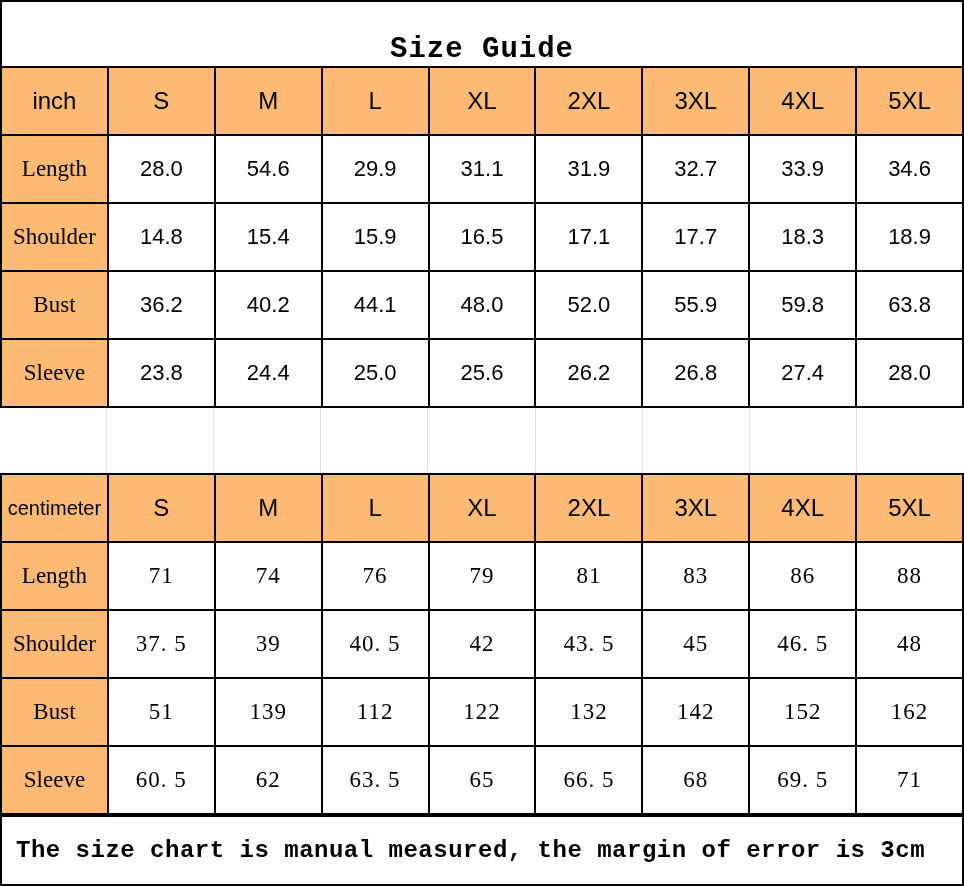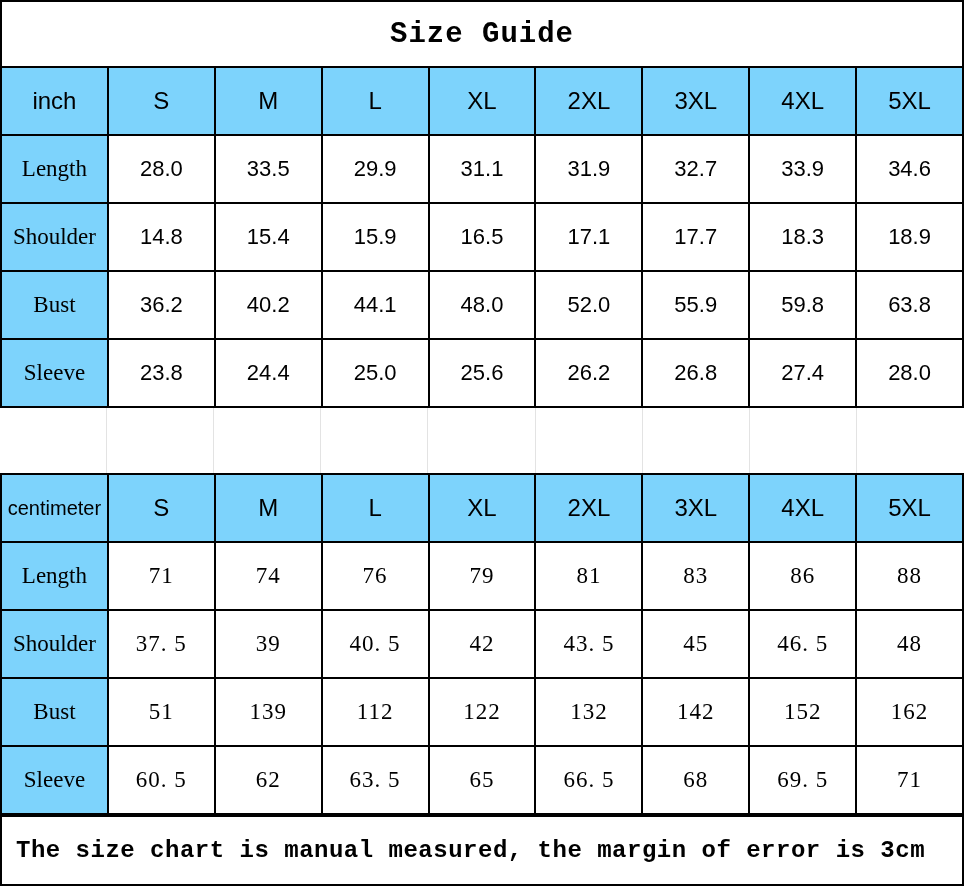--- a/index.html
+++ b/index.html
@@ -9,21 +9,21 @@
     font-family: "Liberation Sans", sans-serif;
     color: #000000;
     -webkit-font-smoothing: antialiased;
   }
   .page { width: 964px; height: 886px; background: #ffffff; }
 
   
   .title-box {
     height: 68px;
     border: 2px solid #000000;
-    display: flex; align-items: center; justify-content: center;
+    display: flex; align-items: flex-end; justify-content: center;
   }
   .title-text {
     font-family: "Liberation Mono", monospace;
     font-weight: bold;
     font-size: 29px;
     letter-spacing: 1px;
   }
 
   
   .size-table {
@@ -31,21 +31,21 @@
     grid-template-columns: repeat(9, 1fr);
     border-left: 2px solid #000000;
   }
   .size-table .cell {
     height: 68px;
     border-right: 2px solid #000000;
     border-bottom: 2px solid #000000;
     display: flex; align-items: center; justify-content: center;
     overflow: hidden; white-space: nowrap;
   }
-  .cell.head, .cell.label { background: #7dd3fc; }
+  .cell.head, .cell.label { background: #fdba74; }
   .cell.head  { font-size: 24px; }
   .cell.label { font-size: 23px; font-family: Liberation Serif, serif; }
   .cell.value { font-size: 22px; }
   .cm-table { border-top: 2px solid #000000; }
   .cm-table .cell.unit { font-size: 20px; }
   .cm-table .cell.value {
     font-family: "Liberation Serif", serif;
     font-size: 23px;
     letter-spacing: 1px;
   }
@@ -89,21 +89,21 @@
       <div class="cell head size">S</div>
       <div class="cell head size">M</div>
       <div class="cell head size">L</div>
       <div class="cell head size">XL</div>
       <div class="cell head size">2XL</div>
       <div class="cell head size">3XL</div>
       <div class="cell head size">4XL</div>
       <div class="cell head size">5XL</div>
       <div class="cell label">Length</div>
       <div class="cell value">28.0</div>
-      <div class="cell value">33.5</div>
+      <div class="cell value">54.6</div>
       <div class="cell value">29.9</div>
       <div class="cell value">31.1</div>
       <div class="cell value">31.9</div>
       <div class="cell value">32.7</div>
       <div class="cell value">33.9</div>
       <div class="cell value">34.6</div>
       <div class="cell label">Shoulder</div>
       <div class="cell value">14.8</div>
       <div class="cell value">15.4</div>
       <div class="cell value">15.9</div>

